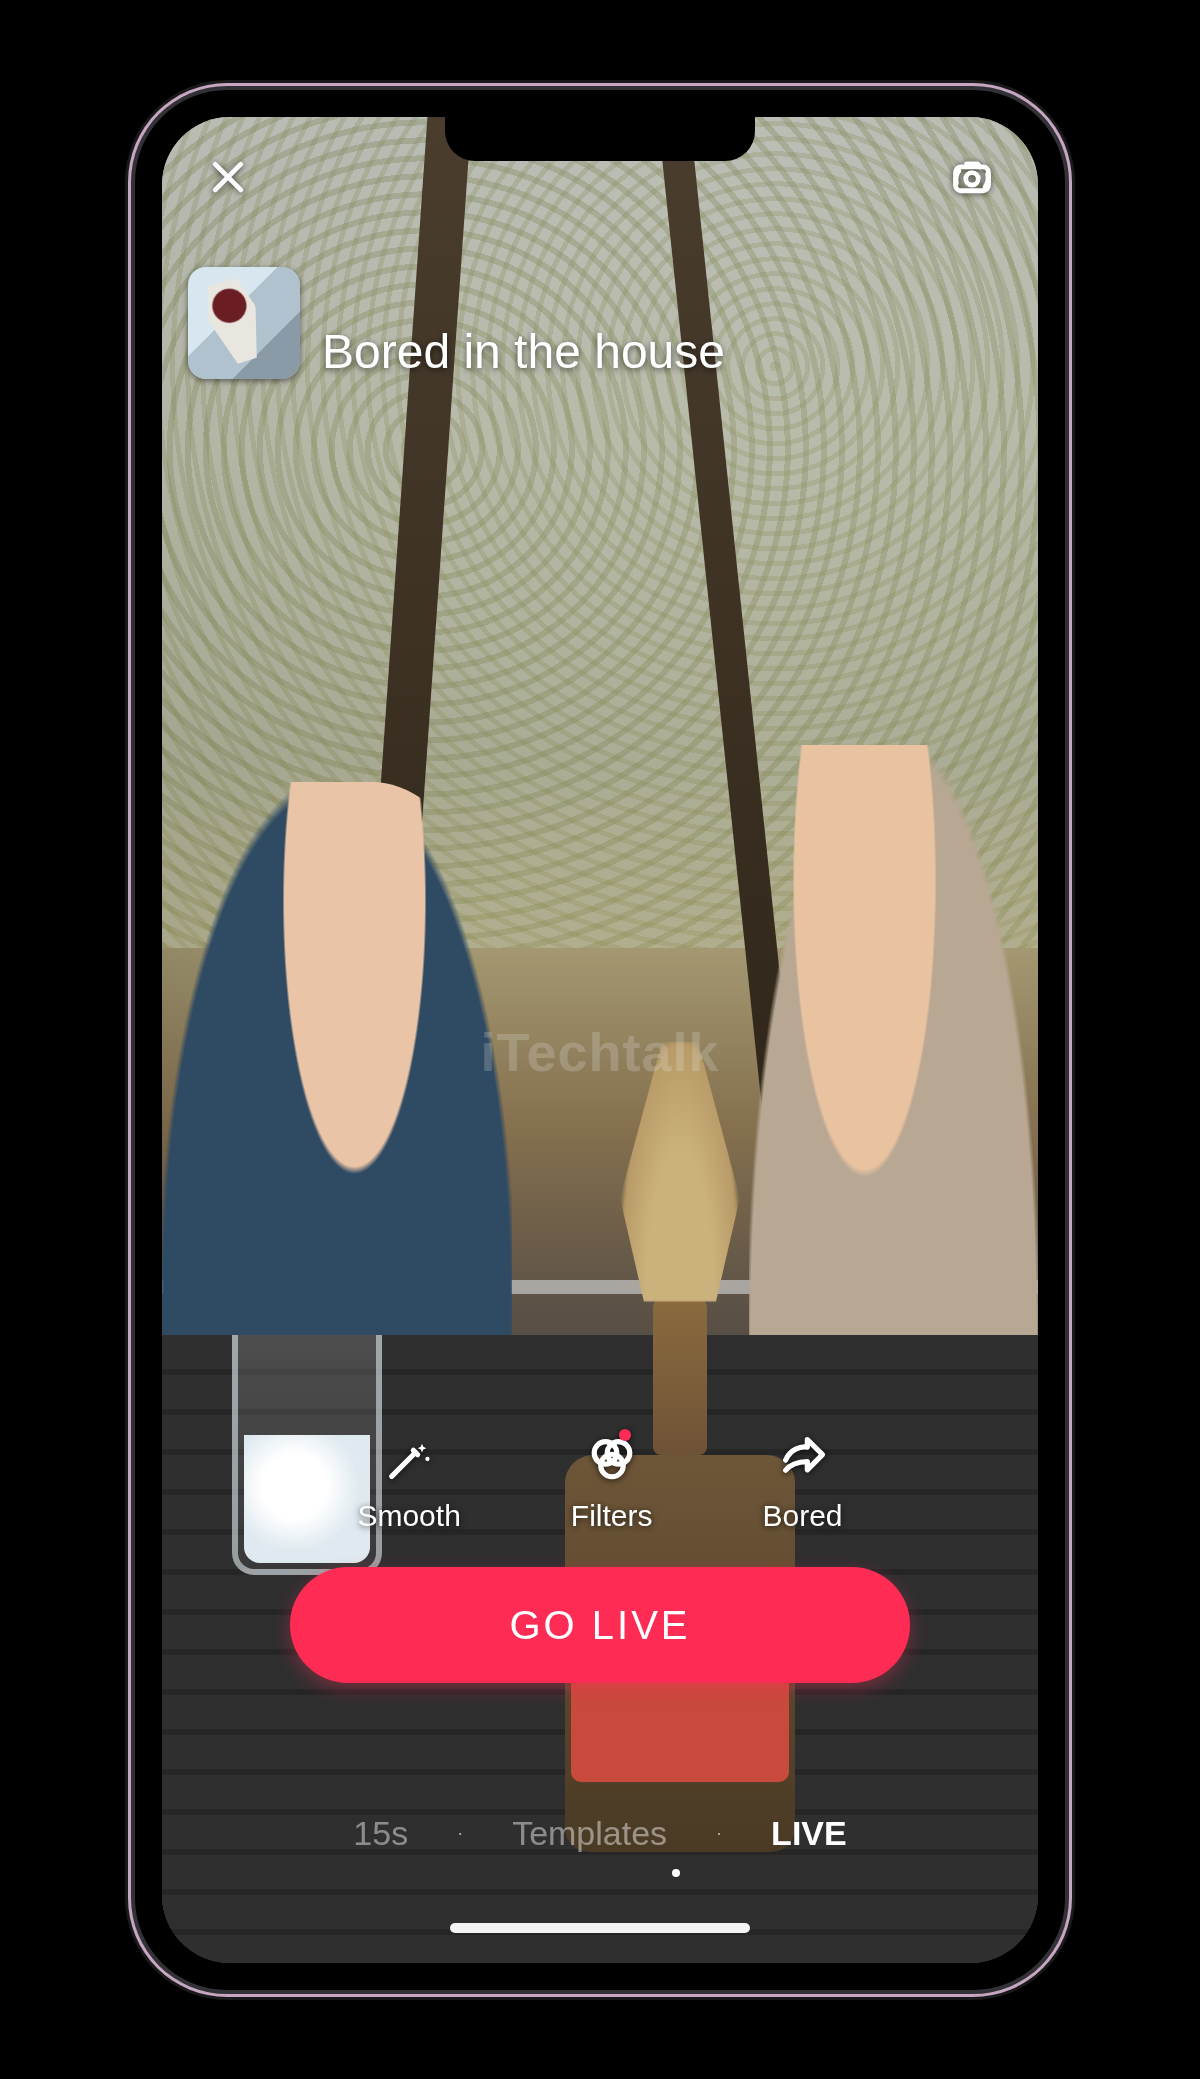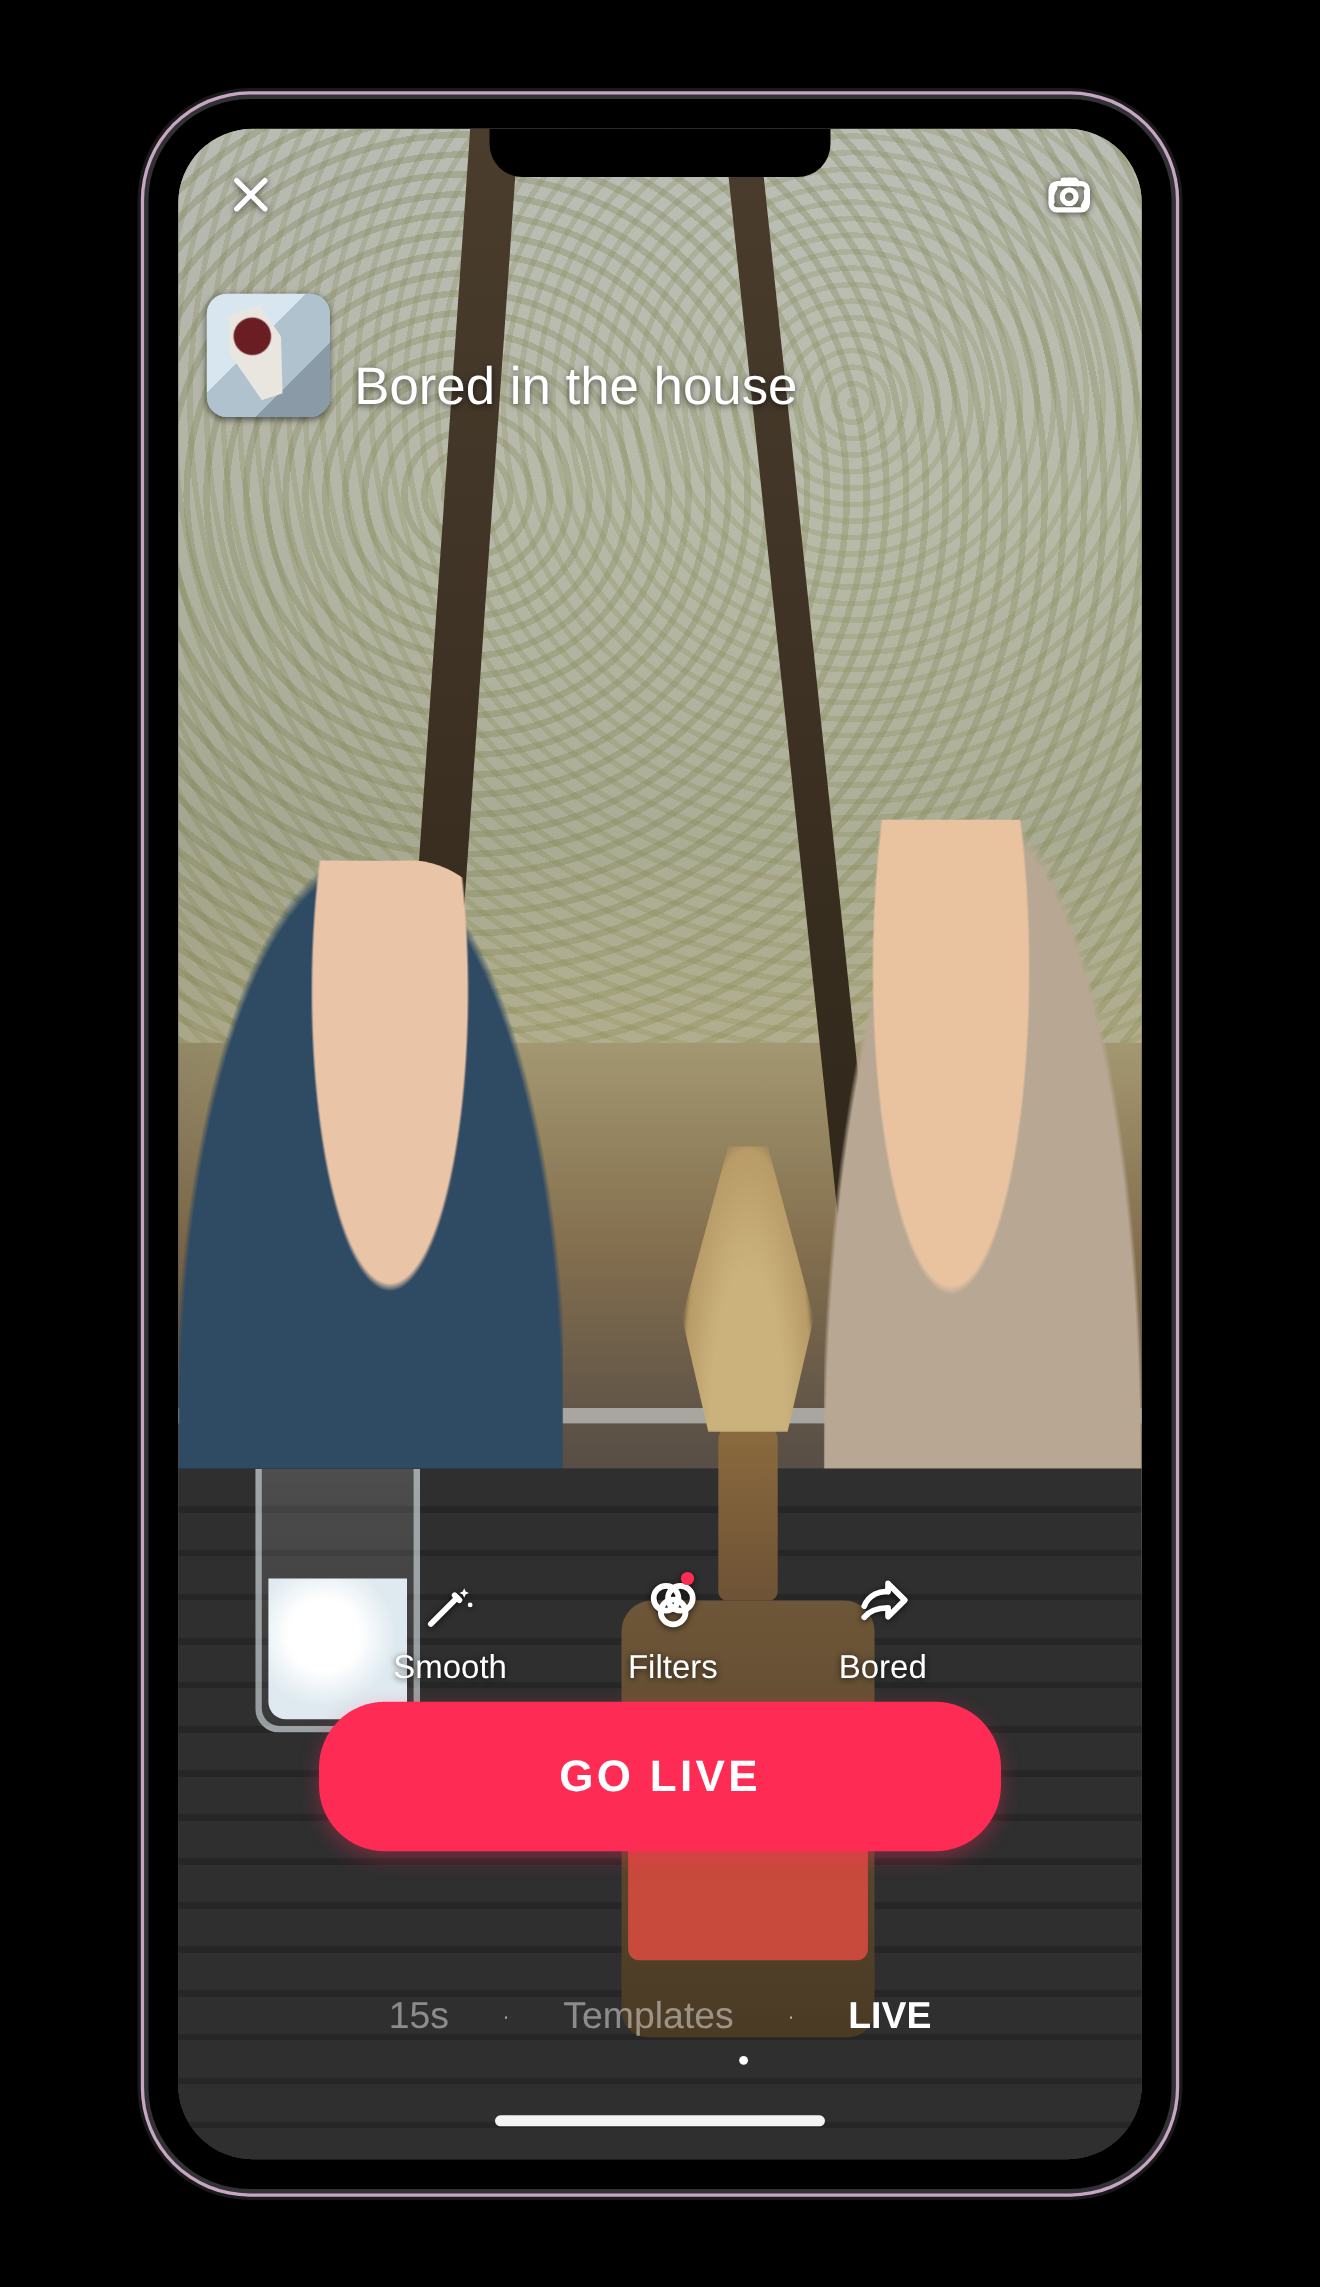--- a/index.html
+++ b/index.html
@@ -87,22 +87,22 @@
     background:radial-gradient(circle at 50% 30%, #6b1d24 0 26%, transparent 28%),
                linear-gradient(#e8e6df,#e8e6df);clip-path:polygon(20% 0,80% 0,100% 40%,70% 100%,30% 100%,0 40%);transform:rotate(-18deg);} 
   .title-text{color:#fff;font-size:48px;font-weight:500;text-shadow:0 2px 6px rgba(0,0,0,.6);}
 
   .tool-row{position:absolute;left:0;right:0;bottom:430px;display:flex;justify-content:center;gap:110px;align-items:center;}
   .tool{display:flex;flex-direction:column;align-items:center;gap:14px;color:#fff;font-size:30px;position:relative;cursor:pointer;filter:drop-shadow(0 1px 3px rgba(0,0,0,.7));}
   .tool svg{width:52px;height:52px;stroke:#fff;stroke-width:2.4;fill:none;stroke-linecap:round;stroke-linejoin:round;}
   .tool .dot{position:absolute;top:-4px;right:22px;width:12px;height:12px;border-radius:50%;background:#fe2c55;}
 
   .go-live{position:absolute;left:50%;bottom:280px;transform:translateX(-50%);
-    width:620px;height:136px;border:none;border-radius:60px;background:#fe2c55;color:#fff;
-    font-size:40px;font-weight:700;letter-spacing:3px;cursor:pointer;box-shadow:0 6px 18px rgba(254,44,85,.35);}
+    width:620px;height:116px;border:none;border-radius:60px;background:#fe2c55;color:#fff;
+    font-size:40px;font-weight:400;letter-spacing:3px;cursor:pointer;box-shadow:0 6px 18px rgba(254,44,85,.35);}
 
   .mode-tabs{position:absolute;left:0;right:0;bottom:110px;display:flex;justify-content:center;gap:49px;align-items:center;}
   .mode{font-size:34px;color:rgba(255,255,255,.45);cursor:pointer;}
   .mode.active{color:#fff;font-weight:600;}
   .mode-dot{font-size:18px;color:rgba(255,255,255,.6);}
   .mode-indicator{position:absolute;left:50%;bottom:86px;transform:translateX(72px);width:8px;height:8px;border-radius:50%;background:#fff;}
 
   .home-indicator{position:absolute;left:50%;bottom:30px;transform:translateX(-50%);width:300px;height:10px;border-radius:6px;background:#fff;opacity:.95;}
 
   .notch{position:absolute;left:50%;top:0;transform:translateX(-50%);width:310px;height:44px;background:#000;border-radius:0 0 30px 30px;}
@@ -124,20 +124,21 @@
         <div class="table"></div>
         <div class="glass"></div>
         <div class="bottle">
             <div class="body"></div>
             <div class="label"></div>
             <div class="neck"></div>
             <div class="foam"></div>
           </div>
       </div>
 
+      <div class="watermark">iTechtalk</div>
 
       <div class="notch"></div>
 
       <div class="ui">
 
         <div class="topbar">
           <div class="icon-btn" aria-label="Close">
             <svg viewBox="0 0 24 24">
                 <path d="M5 5l14 14M19 5L5 19"></path>
               </svg>

